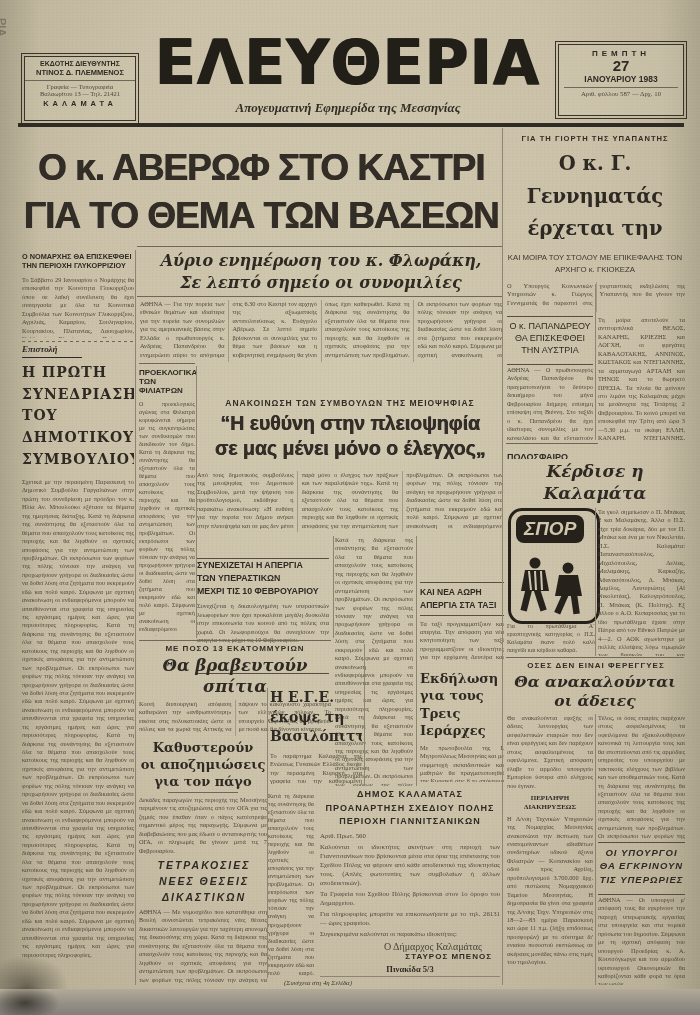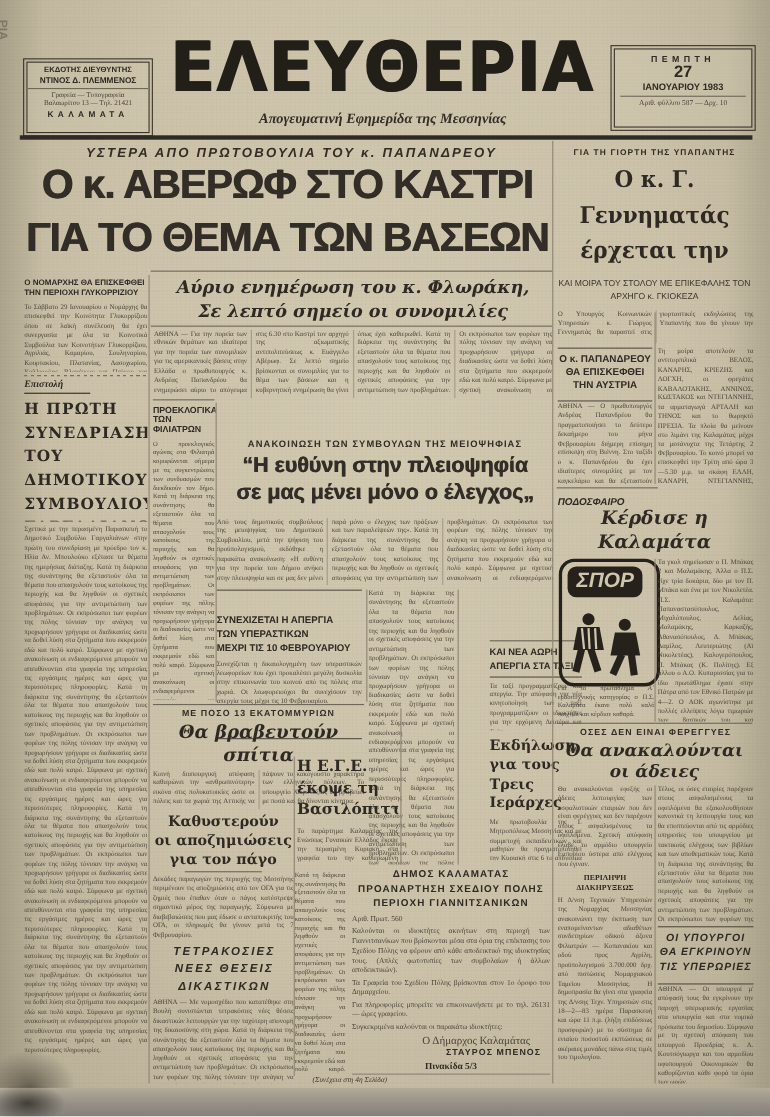--- a/index.html
+++ b/index.html
@@ -54,21 +54,20 @@
 
   <div class="blk dbox" style="left:558px;top:44px;width:124px;height:66px;text-align:center;padding-top:4px;">
     <div class="sans ink" style="font-weight:bold;font-size:8px;letter-spacing:4px;">ΠΕΜΠΤΗ</div>
     <div class="sans ink" style="font-weight:bold;font-size:15px;line-height:1.05;">27</div>
     <div class="sans ink" style="font-weight:bold;font-size:8.5px;">ΙΑΝΟΥΑΡΙΟΥ 1983</div>
     <div style="font-size:6.8px;margin:3px 5px 0;border-top:1px solid #6f6757;padding-top:2px;">Αριθ. φύλλου 587 — Δρχ. 10</div>
   </div>
 
   <div class="blk" style="left:18px;top:123px;width:666px;height:4px;background:#2e2a24;"></div>
 
-  <div class="blk kick" style="left:28px;top:132px;width:474px;height:15px;font-size:12px;font-style:italic;letter-spacing:2px;">ΥΣΤΕΡΑ ΑΠΟ ΠΡΩΤΟΒΟΥΛΙΑ ΤΟΥ κ. ΠΑΠΑΝΔΡΕΟΥ</div>
   <div class="blk bighead" style="left:16px;top:146px;width:490px;height:48px;">Ο κ. ΑΒΕΡΩΦ ΣΤΟ ΚΑΣΤΡΙ</div>
   <div class="blk bighead" style="left:16px;top:194px;width:490px;height:50px;">ΓΙΑ ΤΟ ΘΕΜΑ ΤΩΝ ΒΑΣΕΩΝ</div>
 
   <div class="hr" style="left:137px;top:246px;width:365px;"></div>
   <div class="blk gserif" style="left:140px;top:273px;width:362px;height:22px;text-align:center;font-style:italic;font-size:16px;">Σε λεπτό σημείο οι συνομιλίες</div>
   <div class="blk gserif" style="left:140px;top:251px;width:362px;height:22px;text-align:center;font-style:italic;font-size:16px;">Αύριο ενημέρωση του κ. Φλωράκη,</div>
   <div class="hr" style="left:137px;top:296px;width:365px;"></div>
 
   <div class="blk body-txt cols4" style="left:140px;top:300px;width:362px;height:62px;">
     <span>ΑΘΗΝΑ — Για την πορεία των εθνικών θεμάτων και ιδιαίτερα για την πορεία των συνομιλιών για τις αμερικανικές βάσεις στην Ελλάδα ο πρωθυπουργός κ. Ανδρέας Παπανδρέου θα ενημερώσει αύριο το απόγευμα στις 6.30 στο Καστρί τον αρχηγό της αξιωματικής αντιπολιτεύσεως κ. Ευάγγελο Αβέρωφ. Σε λεπτό σημείο βρίσκονται οι συνομιλίες για το θέμα των βάσεων και η κυβερνητική ενημέρωση θα γίνει όπως έχει καθιερωθεί.</span>
@@ -99,30 +98,30 @@
   </div>
 
   <div class="blk kick" style="left:197px;top:398px;width:306px;height:13px;font-size:8.5px;letter-spacing:1px;">ΑΝΑΚΟΙΝΩΣΗ ΤΩΝ ΣΥΜΒΟΥΛΩΝ ΤΗΣ ΜΕΙΟΨΗΦΙΑΣ</div>
   <div class="blk sans ml" style="left:196px;top:411px;width:308px;height:58px;font-weight:bold;font-size:19.5px;line-height:1.3;text-align:center;color:#322d26;text-shadow:.6px 0 0 #322d26;">“Η ευθύνη στην πλειοψηφία
 σε μας μένει μόνο ο έλεγχος„</div>
   <div class="blk body-txt cols3" style="left:197px;top:471px;width:306px;height:61px;">
     <span>Από τους δημοτικούς συμβούλους της μειοψηφίας του Δημοτικού Συμβουλίου, μετά την ψήφιση του προϋπολογισμού, εκδόθηκε η παρακάτω ανακοίνωση: «Η ευθύνη για την πορεία του Δήμου ανήκει στην πλειοψηφία και σε μας δεν μένει παρά μόνο ο έλεγχος των πράξεων και των παραλείψεών της».</span>
     <span>Κατά τη διάρκεια της συνάντησης θα εξεταστούν όλα τα θέματα που απασχολούν τους κατοίκους της περιοχής και θα ληφθούν οι σχετικές αποφάσεις για την αντιμετώπιση των προβλημάτων. Οι εκπρόσωποι των φορέων της πόλης τόνισαν την ανάγκη να προχωρήσουν γρήγορα οι διαδικασίες ώστε να δοθεί λύση στα ζητήματα που εκκρεμούν εδώ και πολύ καιρό. Σύμφωνα με σχετική ανακοίνωση οι ενδιαφερόμενοι μπορούν να απευθύνονται στα γραφεία της υπηρεσίας τις εργάσιμες ημέρες και ώρες για περισσότερες πληροφορίες.</span>
   </div>
 
-  <div class="blk" style="left:197px;top:536px;width:132px;height:114px;border-top:1px solid #554e41;border-bottom:1px solid #554e41;padding-top:20px;">
+  <div class="blk" style="left:197px;top:558px;width:132px;height:114px;border-top:1px solid #554e41;border-bottom:1px solid #554e41;padding-top:0;">
     <div class="sans ink ml" style="font-weight:bold;font-size:8.8px;line-height:1.45;">ΣΥΝΕΧΙΖΕΤΑΙ Η ΑΠΕΡΓΙΑ
 ΤΩΝ ΥΠΕΡΑΣΤΙΚΩΝ
 ΜΕΧΡΙ ΤΙΣ 10 ΦΕΒΡΟΥΑΡΙΟΥ</div>
     <div class="body-txt" style="margin-top:5px;">Συνεχίζεται η δικαιολογημένη των υπεραστικών λεωφορείων που έχει προκαλέσει μεγάλη δυσκολία στην επικοινωνία του κοινού από τις πόλεις στα χωριά. Οι λεωφορειούχοι θα συνεχίσουν την απεργία τους μέχρι τις 10 Φεβρουαρίου.</div>
   </div>
 
   <div class="blk body-txt" style="left:335px;top:536px;width:78px;height:250px;">Κατά τη διάρκεια της συνάντησης θα εξεταστούν όλα τα θέματα που απασχολούν τους κατοίκους της περιοχής και θα ληφθούν οι σχετικές αποφάσεις για την αντιμετώπιση των προβλημάτων. Οι εκπρόσωποι των φορέων της πόλης τόνισαν την ανάγκη να προχωρήσουν γρήγορα οι διαδικασίες ώστε να δοθεί λύση στα ζητήματα που εκκρεμούν εδώ και πολύ καιρό. Σύμφωνα με σχετική ανακοίνωση οι ενδιαφερόμενοι μπορούν να απευθύνονται στα γραφεία της υπηρεσίας τις εργάσιμες ημέρες και ώρες για περισσότερες πληροφορίες. Κατά τη διάρκεια της συνάντησης θα εξεταστούν όλα τα θέματα που απασχολούν τους κατοίκους της περιοχής και θα ληφθούν οι σχετικές αποφάσεις για την αντιμετώπιση των προβλημάτων. Οι εκπρόσωποι των φορέων της πόλης τόνισαν την ανάγκη να προχωρήσουν γρήγορα οι διαδικασίες ώστε να δοθεί λύση στα ζητήματα που εκκρεμούν εδώ και πολύ καιρό. Σύμφωνα με σχετική ανακοίνωση οι ενδιαφερόμενοι μπορούν να απευθύνονται στα γραφεία της υπηρεσίας τις εργάσιμες ημέρες και ώρες για περισσότερες πληροφορίες.</div>
 
-  <div class="blk" style="left:445px;top:582px;width:84px;height:200px;">
+  <div class="blk" style="left:420px;top:582px;width:84px;height:200px;">
     <div class="sans ink ml" style="font-weight:bold;font-size:8.5px;line-height:1.5;border-top:1px solid #554e41;border-bottom:1px solid #554e41;padding:3px 0;">ΚΑΙ ΝΕΑ ΑΩΡΗ
 ΑΠΕΡΓΙΑ ΣΤΑ ΤΑΞΙ</div>
     <div class="body-txt" style="margin-top:4px;height:44px;overflow:hidden;">Τα ταξί προγραμματίζουν και απεργία. Την απόφαση για νέα κινητοποίηση των ταξί προγραμματίζουν οι ιδιοκτήτες για την ερχόμενη Δευτέρα και Τρίτη.</div>
     <div class="gserif ml" style="font-size:13px;line-height:1.35;margin-top:6px;">Εκδήλωση
 για τους Τρεις
 Ιεράρχες</div>
     <div class="body-txt" style="margin-top:4px;height:72px;overflow:hidden;">Με πρωτοβουλία της Ι. Μητροπόλεως Μεσσηνίας και με συμμετοχή εκπαιδευτικών και μαθητών θα πραγματοποιηθεί την Κυριακή στις 6 το απόγευμα στο Πνευματικό Κέντρο Καλαμάτας εκδήλωση αφιερωμένη στους Τρεις Ιεράρχες.</div>
   </div>
 
   <div class="hr" style="left:139px;top:640px;width:192px;"></div>
@@ -174,29 +173,29 @@
   <div class="blk" style="left:258px;top:979px;width:120px;height:10px;font-style:italic;font-size:6.8px;text-align:center;color:#3e382f;">(Συνέχεια στη 4η Σελίδα)</div>
 
   <div class="blk kick" style="left:507px;top:134px;width:176px;height:12px;font-size:7.6px;letter-spacing:1px;">ΓΙΑ ΤΗ ΓΙΟΡΤΗ ΤΗΣ ΥΠΑΠΑΝΤΗΣ</div>
   <div class="blk gserif ml" style="left:504px;top:147px;width:182px;height:102px;font-size:21px;line-height:1.55;text-align:center;transform:scaleX(.93);transform-origin:center top;">Ο κ. Γ. Γεννηματάς
 έρχεται την Τρίτη
 στην Καλαμάτα</div>
   <div class="blk sans" style="left:507px;top:252px;width:176px;height:26px;font-size:7.8px;line-height:1.5;text-align:center;color:#3c362d;">ΚΑΙ ΜΟΙΡΑ ΤΟΥ ΣΤΟΛΟΥ ΜΕ ΕΠΙΚΕΦΑΛΗΣ ΤΟΝ ΑΡΧΗΓΟ κ. ΓΚΙΟΚΕΖΑ</div>
   <div class="blk body-txt cols2" style="left:507px;top:282px;width:178px;height:30px;">Ο Υπουργός Κοινωνικών Υπηρεσιών κ. Γιώργος Γεννηματάς θα παραστεί στις γιορταστικές εκδηλώσεις της Υπαπαντής που θα γίνουν την ερχόμενη Τρίτη στην Καλαμάτα μαζί με μοίρα του στόλου.</div>
 
   <div class="blk" style="left:507px;top:316px;width:86px;height:44px;border-top:1px solid #554e41;border-bottom:1px solid #554e41;padding-top:3px;">
-    <div class="sans ink ml" style="font-weight:bold;font-size:9px;line-height:1.35;text-align:center;">Ο κ. ΠΑΠΑΝΔΡΕΟΥ
+    <div class="sans ink ml" style="font-weight:normal;font-size:9px;line-height:1.35;text-align:center;">Ο κ. ΠΑΠΑΝΔΡΕΟΥ
 ΘΑ ΕΠΙΣΚΕΦΘΕΙ
 ΤΗΝ ΑΥΣΤΡΙΑ</div>
   </div>
   <div class="blk body-txt" style="left:507px;top:366px;width:86px;height:74px;">ΑΘΗΝΑ — Ο πρωθυπουργός Ανδρέας Παπανδρέου θα πραγματοποιήσει το δεύτερο δεκαήμερο του μήνα Φεβρουαρίου διήμερη επίσημη επίσκεψη στη Βιέννη. Στο ταξίδι ο κ. Παπανδρέου θα έχει ιδιαίτερες συνομιλίες με τον καγκελάριο και θα εξεταστούν θέματα διμερούς συνεργασίας.</div>
   <div class="blk body-txt" style="left:598px;top:316px;width:87px;height:124px;">Τη μοίρα αποτελούν τα αντιτορπιλικά ΒΕΛΟΣ, ΚΑΝΑΡΗΣ, ΚΡΙΕΖΗΣ και ΛΟΓΧΗ, οι φρεγάτες ΚΑΒΑΛΟΤΑΚΗΣ, ΑΝΝΙΝΟΣ, ΚΩΣΤΑΚΟΣ και ΝΤΕΓΙΑΝΝΗΣ, τα αρματαγωγά ΑΡΤΑΛΗ και ΤΗΝΟΣ και το θωρηκτό ΠΡΕΣΙΑ. Τα πλοία θα μείνουν στο λιμάνι της Καλαμάτας μέχρι τα μεσάνυχτα της Τετάρτης 2 Φεβρουαρίου. Το κοινό μπορεί να επισκεφθεί την Τρίτη από ώρα 3—5.30 μ.μ. τα σκάφη ΕΛΛΗ, ΚΑΝΑΡΗ, ΝΤΕΓΙΑΝΝΗΣ, ΚΩΣΤΑΚΟΣ και ΚΑΒΑΛΟΤΑΚΗΣ.</div>
 
   <div class="hr" style="left:506px;top:443px;width:92px;"></div>
-  <div class="blk" style="left:507px;top:446px;width:90px;height:13px;font-style:italic;"><span class="sans ink" style="font-weight:bold;font-size:9px;border-bottom:1px solid #2f2a23;">ΠΟΔΟΣΦΑΙΡΟ</span></div>
+  <div class="blk" style="left:507px;top:446px;width:90px;height:13px;"><span class="sans ink" style="font-weight:bold;font-size:9px;border-bottom:1px solid #2f2a23;">ΠΟΔΟΣΦΑΙΡΟ</span></div>
   <div class="blk gserif ml" style="left:505px;top:460px;width:180px;height:44px;font-style:italic;font-size:17px;line-height:1.3;text-align:center;">Κέρδισε η Καλαμάτα
 έχασε η Κυπαρισσία</div>
 
   <div class="blk" style="left:508px;top:508px;width:86px;height:110px;border:3px solid #26221b;border-radius:14px;">
     <div style="position:absolute;left:5px;top:4px;background:#26221b;color:#cfc6ae;font:italic bold 19px 'Liberation Sans',sans-serif;border-radius:8px;padding:3px 8px;">ΣΠΟΡ</div>
     <svg width="80" height="66" viewBox="0 0 80 66" style="position:absolute;left:0;bottom:0;">
       <g fill="#26221b">
         <circle cx="24" cy="8" r="5.5"></circle>
         <path d="M14 15 L34 15 L38 36 L10 36 Z"></path>
         <rect x="12" y="34" width="6.5" height="22" transform="rotate(14 15 45)"></rect>

